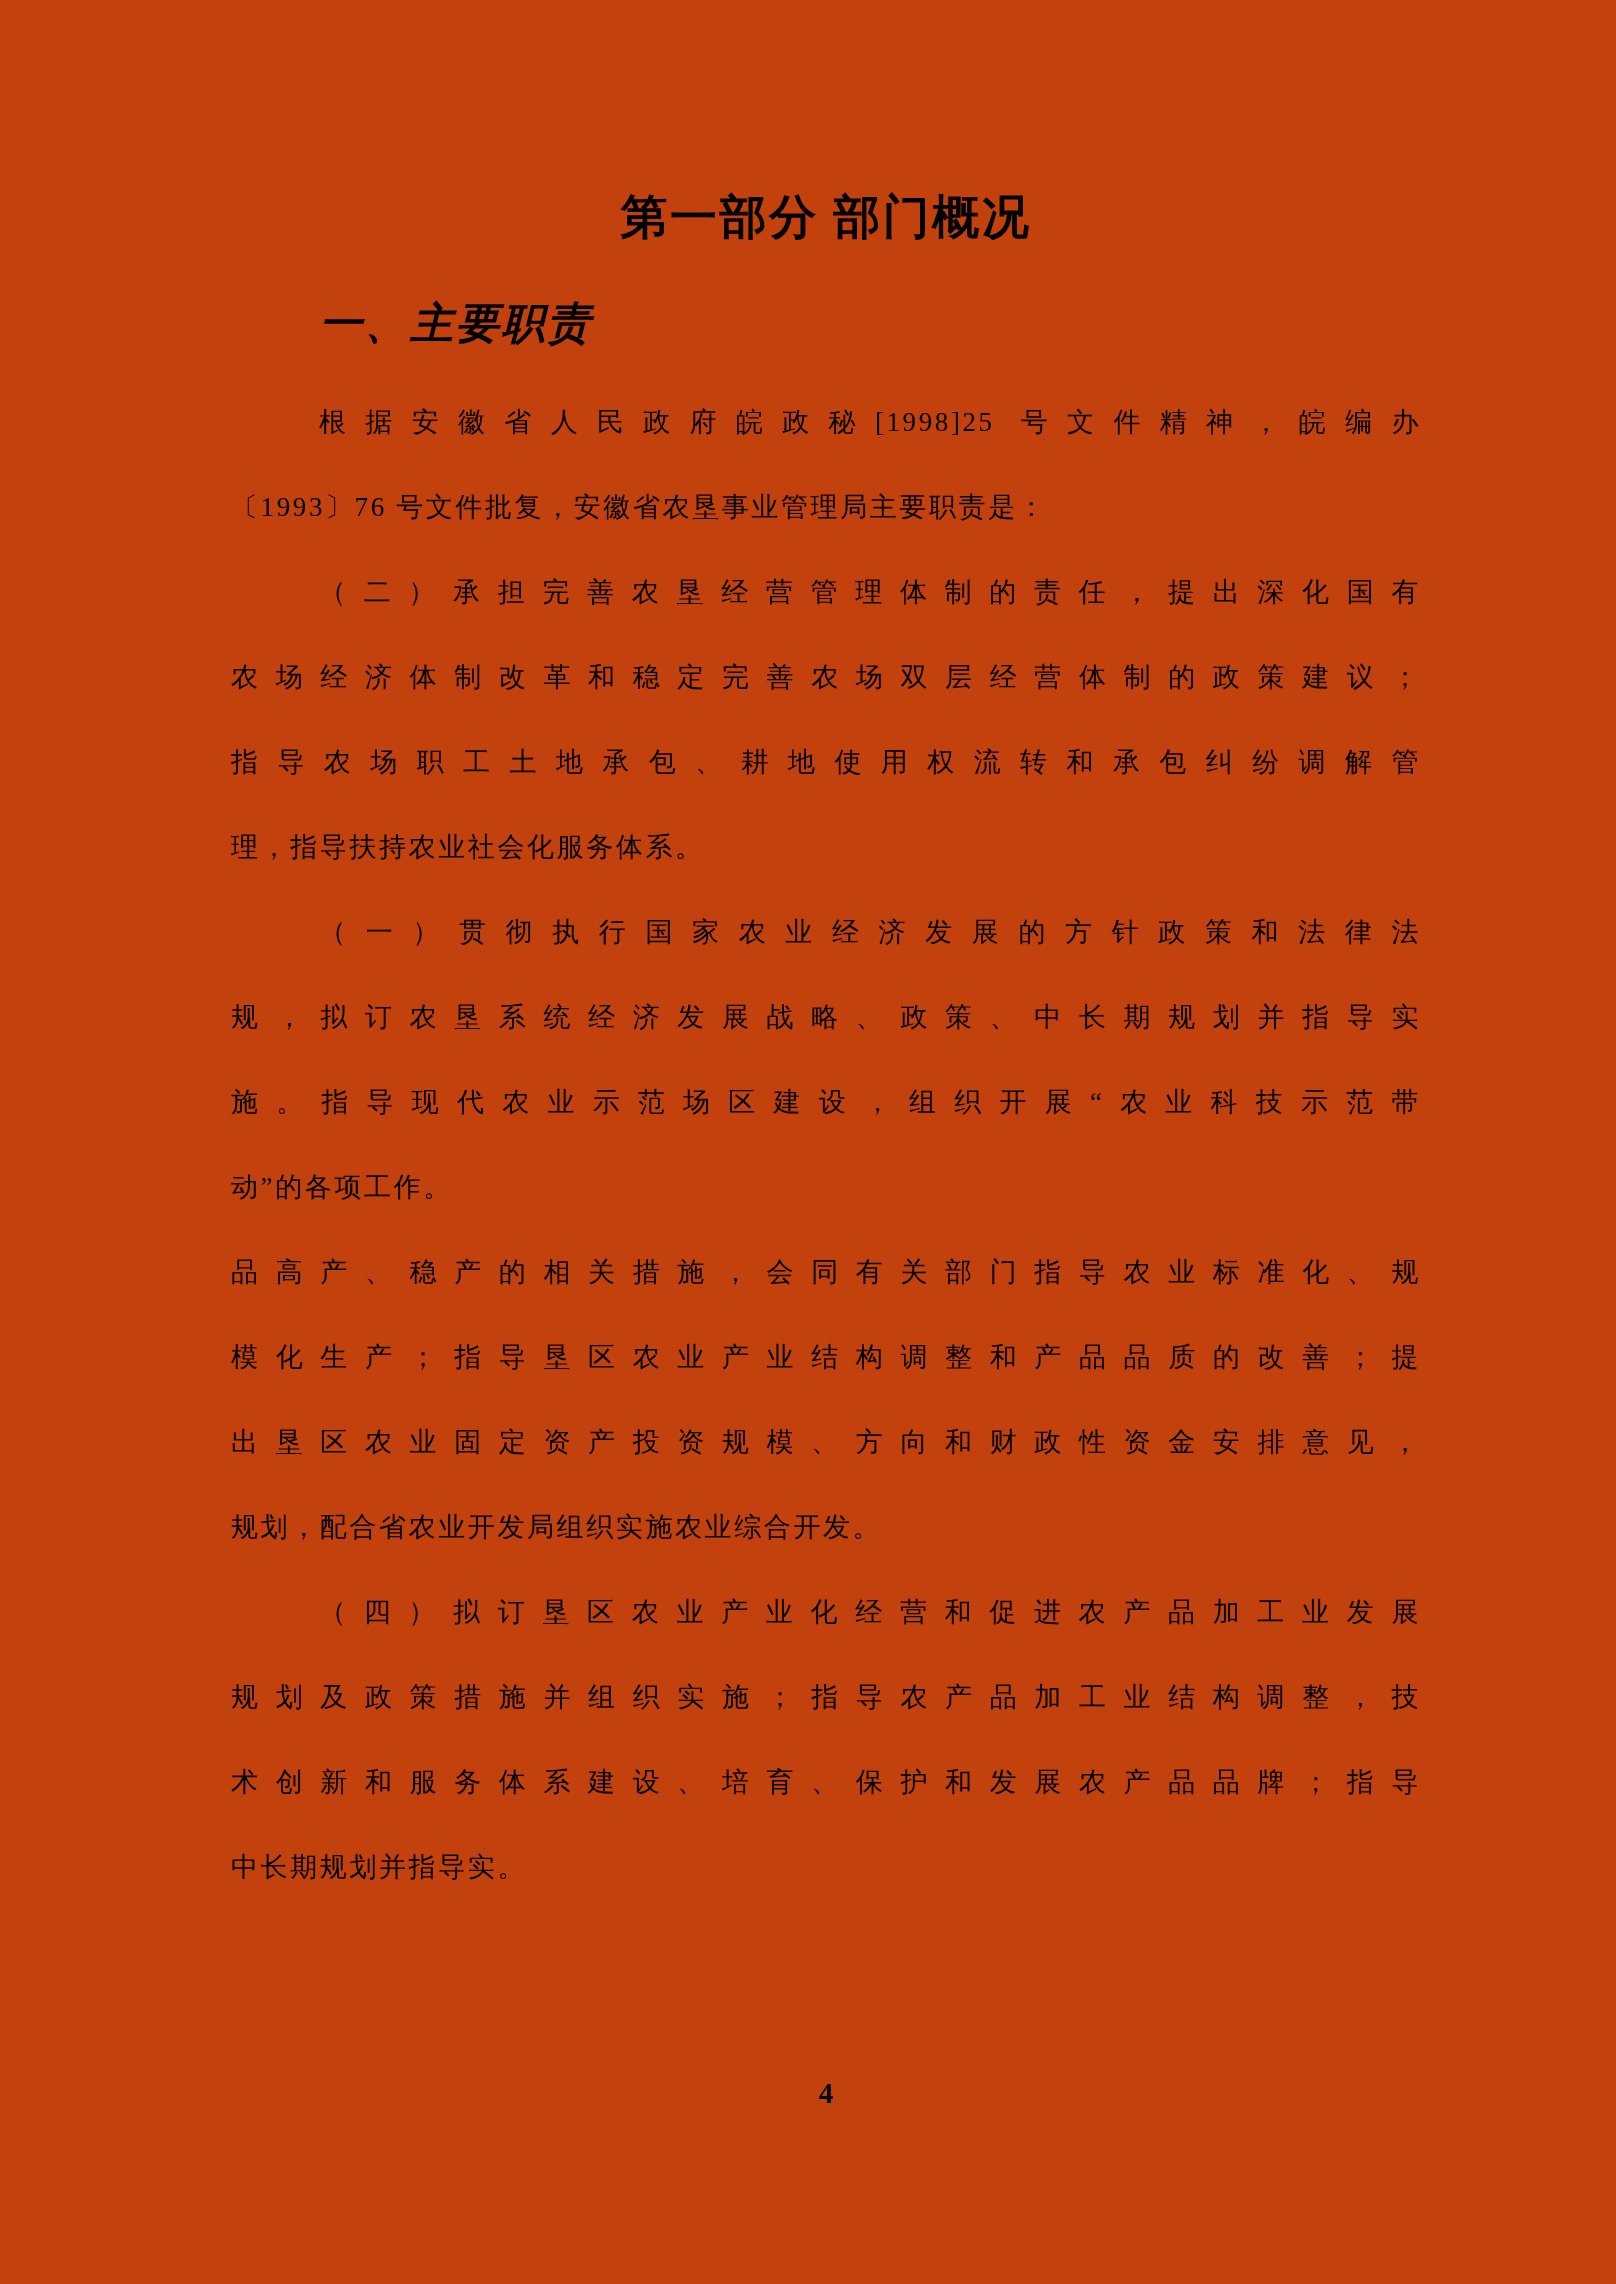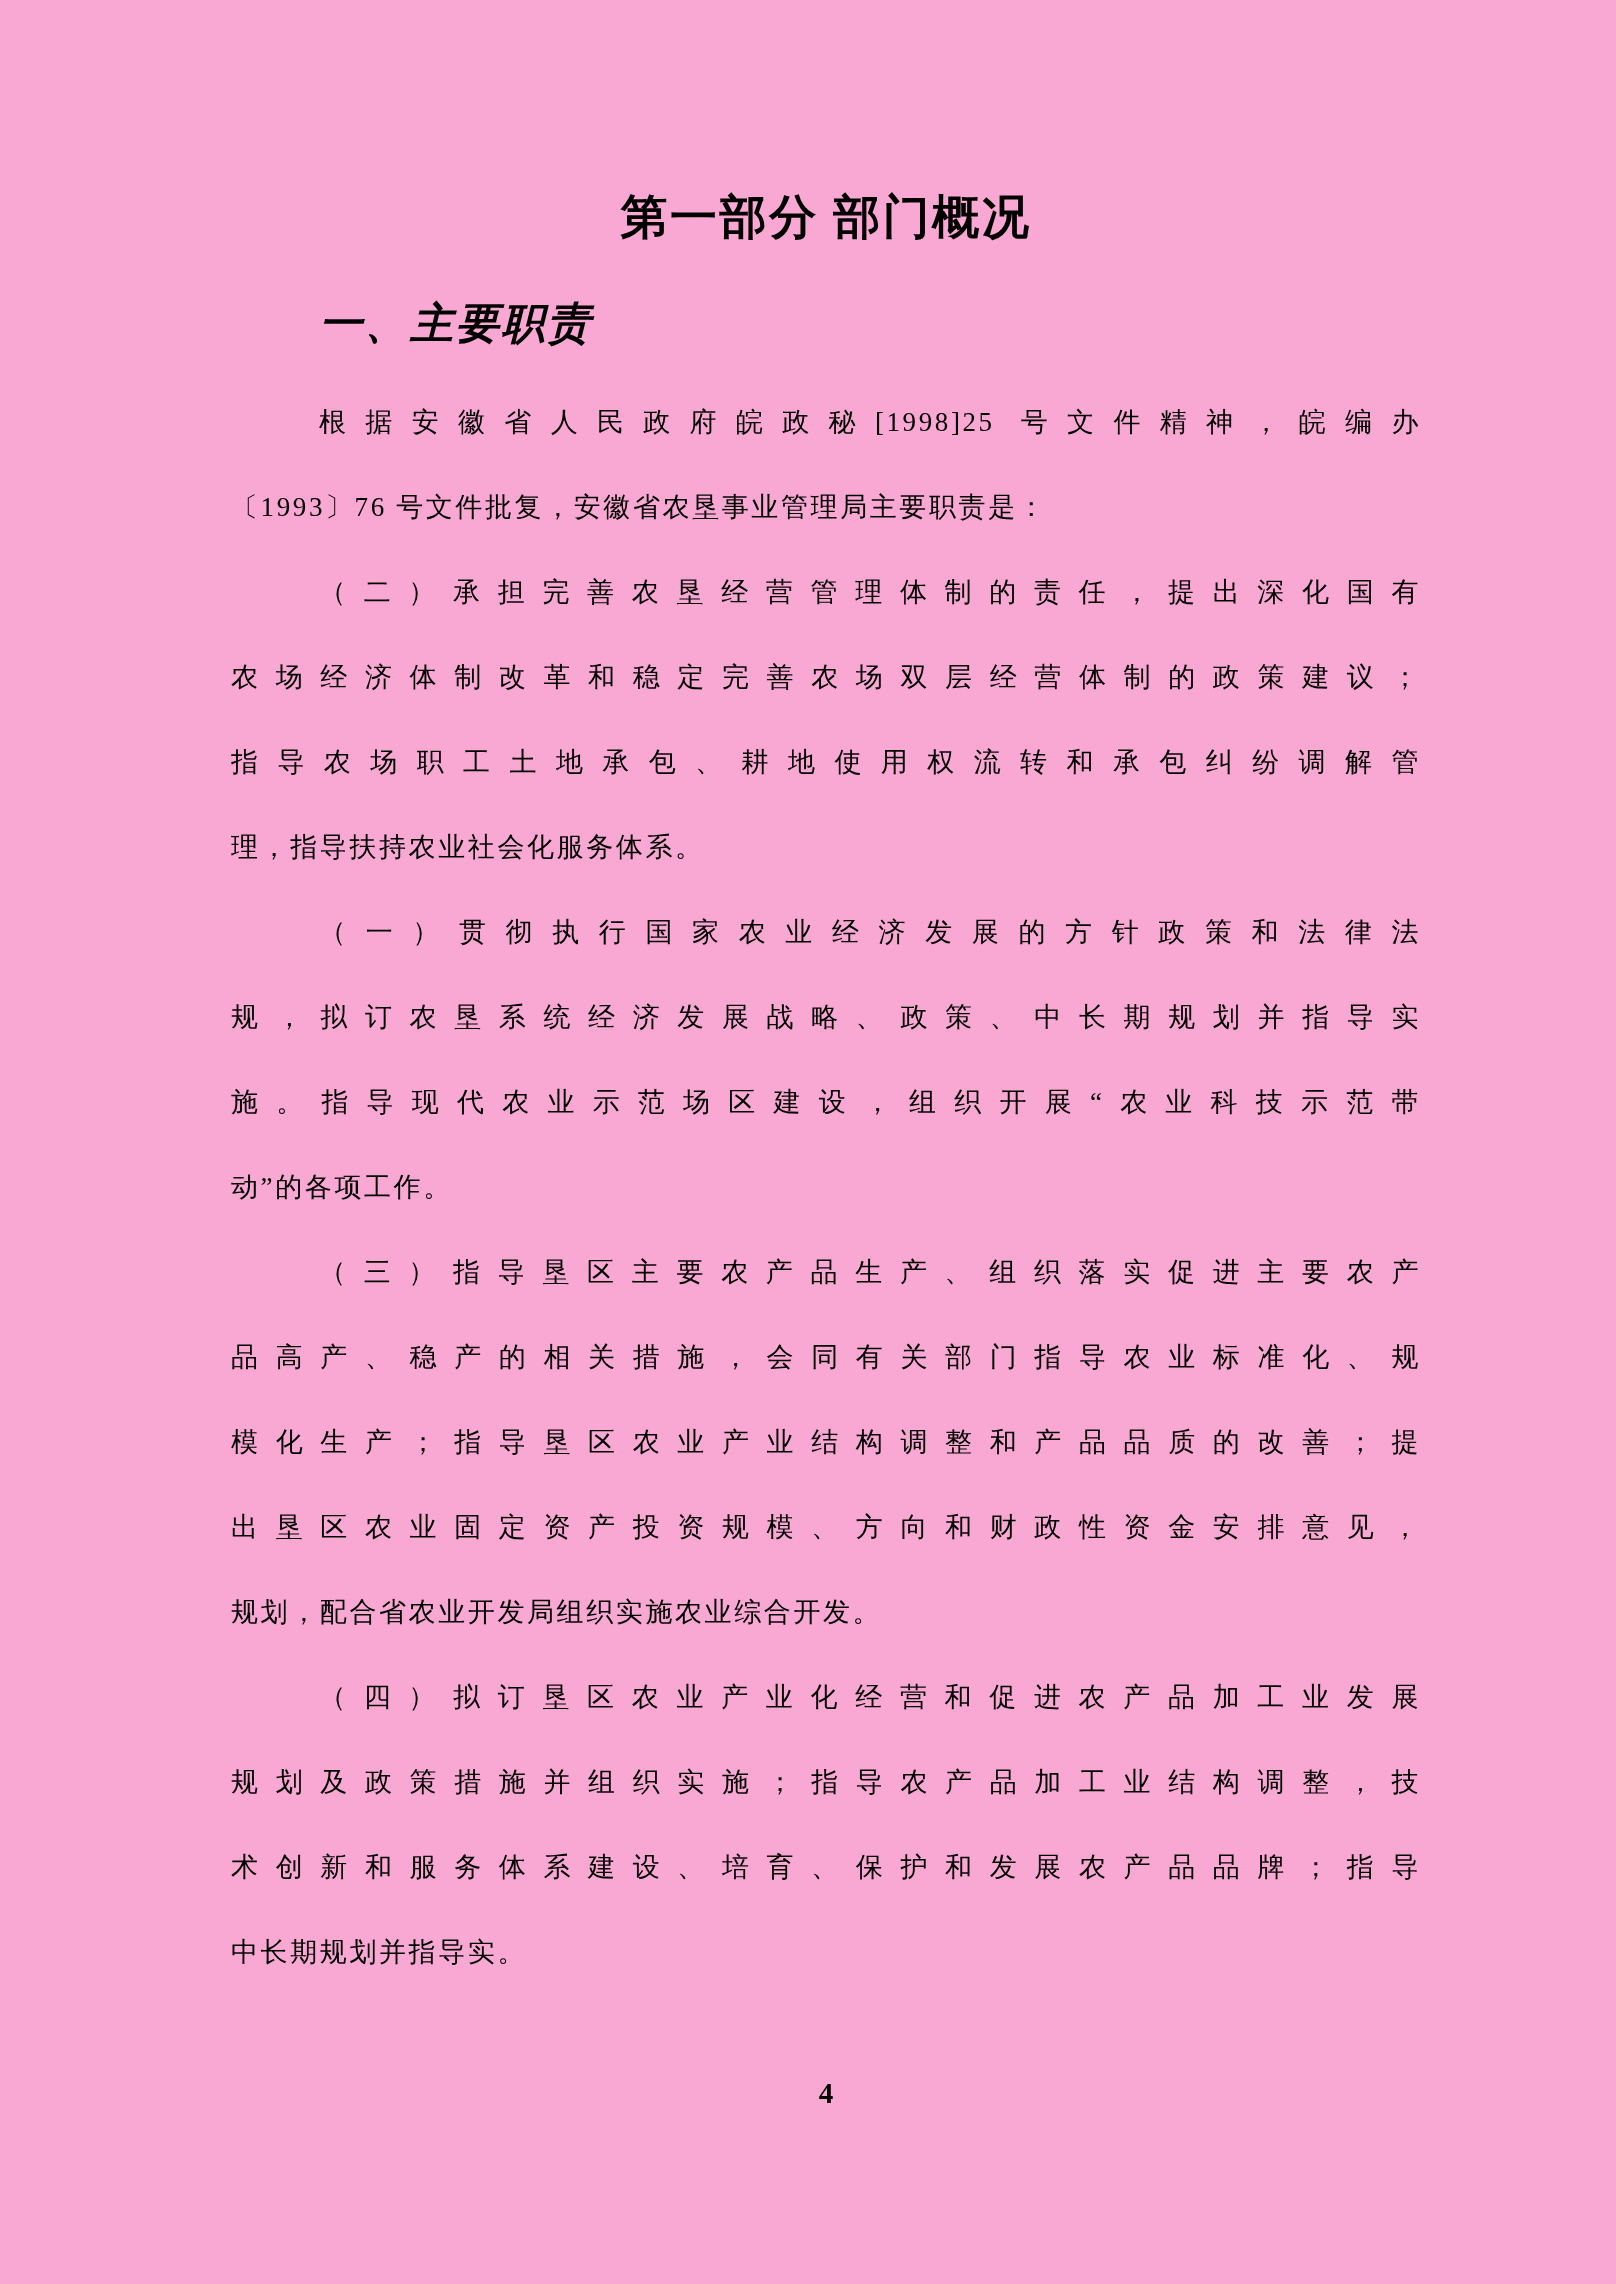--- a/index.html
+++ b/index.html
@@ -4,21 +4,21 @@
 <style>
   html, body {
     margin: 0;
     padding: 0;
     background: #ffffff;
   }
   .page {
     position: relative;
     width: 1616px;
     height: 2284px;
-    background: #f9a8d4;
+    background: #c2410c;
     color: #000000;
     font-family: "Liberation Serif", "DejaVu Serif", serif;
     overflow: hidden;
   }
   .content {
     position: absolute;
     left: 231px;
     right: 195px;
     top: 0;
   }
@@ -94,21 +94,20 @@
     </div>
 
     <div class="para">
       <div class="line indent stretch">（一）贯彻执行国家农业经济发展的方针政策和法律法</div>
       <div class="line stretch">规，拟订农垦系统经济发展战略、政策、中长期规划并指导实</div>
       <div class="line stretch">施。指导现代农业示范场区建设，组织开展“农业科技示范带</div>
       <div class="line">动”的各项工作。</div>
     </div>
 
     <div class="para">
-      <div class="line indent stretch">（三）指导垦区主要农产品生产、组织落实促进主要农产</div>
       <div class="line stretch">品高产、稳产的相关措施，会同有关部门指导农业标准化、规</div>
       <div class="line stretch">模化生产；指导垦区农业产业结构调整和产品品质的改善；提</div>
       <div class="line stretch">出垦区农业固定资产投资规模、方向和财政性资金安排意见，</div>
       <div class="line">规划，配合省农业开发局组织实施农业综合开发。</div>
     </div>
 
     <div class="para">
       <div class="line indent stretch">（四）拟订垦区农业产业化经营和促进农产品加工业发展</div>
       <div class="line stretch">规划及政策措施并组织实施；指导农产品加工业结构调整，技</div>
       <div class="line stretch">术创新和服务体系建设、培育、保护和发展农产品品牌；指导</div>

